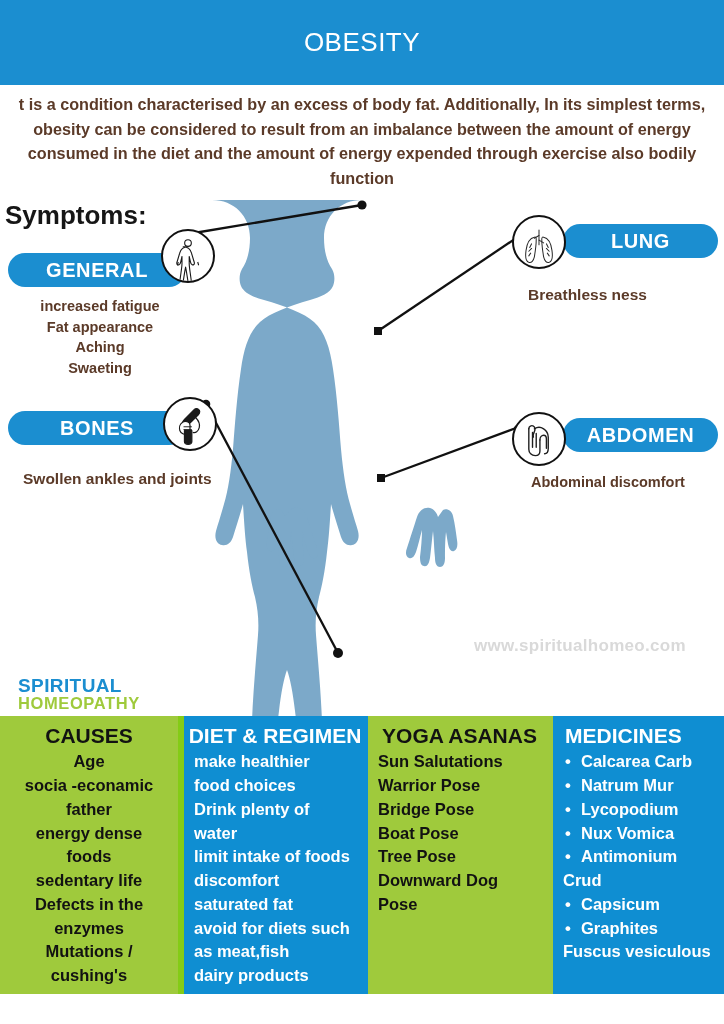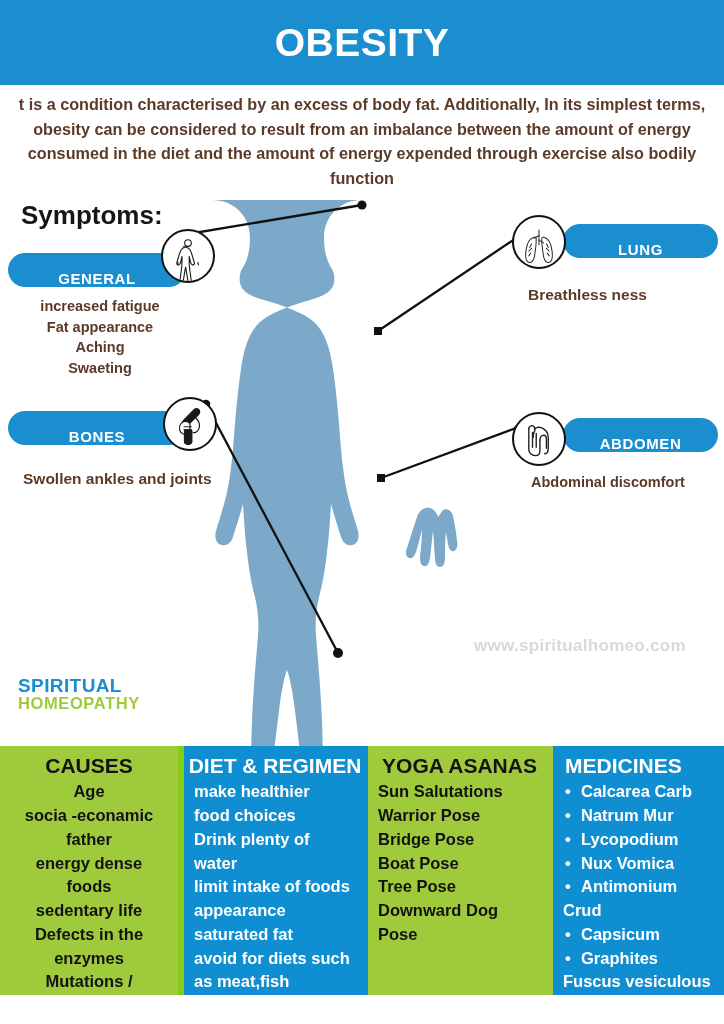--- a/index.html
+++ b/index.html
@@ -20,22 +20,22 @@
     position: absolute;
     left: 0; top: 0;
     width: 724px; height: 85px;
     background: #1b8ed0;
     display: flex;
     align-items: center;
     justify-content: center;
   }
   .header-title {
     color: #ffffff;
-    font-size: 39px;
-    font-weight: bold;
+    font-size: 26px;
+    font-weight: normal;
     letter-spacing: 0.5px;
     font-family: "Liberation Sans", sans-serif;
   }
 
   
   .intro {
     position: absolute;
     left: 18px; top: 92px;
     width: 688px;
     text-align: center;
@@ -50,38 +50,38 @@
   .figure-layer {
     position: absolute;
     left: 0; top: 0;
     width: 724px; height: 748px;
     pointer-events: none;
   }
 
   
   .symptoms-title {
     position: absolute;
-    left: 21px; top: 200px;
+    left: 5px; top: 200px;
     font-size: 26px;
     font-weight: bold;
     color: #161616;
     font-family: "Liberation Sans", sans-serif;
   }
 
   
   .pill {
     position: absolute;
     background: #1b8ed0;
     border-radius: 999px;
     color: #ffffff;
     font-weight: bold;
-    font-size: 15px;
+    font-size: 20px;
     letter-spacing: 0.6px;
     display: flex;
-    align-items: flex-end;
+    align-items: center;
     justify-content: center;
     height: 34px;
     font-family: "Liberation Sans", sans-serif;
   }
   .pill-general { left: 8px;  top: 253px; width: 178px; }
   .pill-bones   { left: 8px;  top: 411px; width: 178px; }
   .pill-lung    { left: 563px; top: 224px; width: 155px; }
   .pill-abdomen { left: 563px; top: 418px; width: 155px; }
 
   
@@ -134,22 +134,22 @@
     color: #d9d9d9;
     font-size: 17px;
     font-weight: 600;
     letter-spacing: 0.3px;
     font-family: "Liberation Sans", sans-serif;
   }
 
   
   .panels {
     position: absolute;
-    left: 0; top: 746px;
-    width: 724px; height: 249px;
+    left: 0; top: 716px;
+    width: 724px; height: 278px;
     display: flex;
     border-radius: 20px;
   }
   .panel {
     box-sizing: border-box;
     padding: 8px 4px 0 4px;
     overflow: hidden;
   }
   .panel-green { background: #9fca3c; color: #121212; }
   .panel-blue  { background: #0f8ed2; color: #ffffff; }
@@ -408,21 +408,21 @@
   </div>
 
   <div class="panel panel-blue p-diet">
     <div class="panel-title">DIET &amp; REGIMEN</div>
     <ul class="panel-list left">
       <li>make  healthier</li>
       <li>food choices</li>
       <li>Drink plenty of</li>
       <li>water</li>
       <li>limit intake of foods</li>
-      <li>appearance</li>
+      <li>discomfort</li>
       <li>saturated fat</li>
       <li>avoid for diets such</li>
       <li>as meat,fish</li>
       <li>dairy products</li>
     </ul>
   </div>
 
   <div class="panel panel-green p-yoga">
     <div class="panel-title">YOGA ASANAS</div>
     <ul class="panel-list left">

